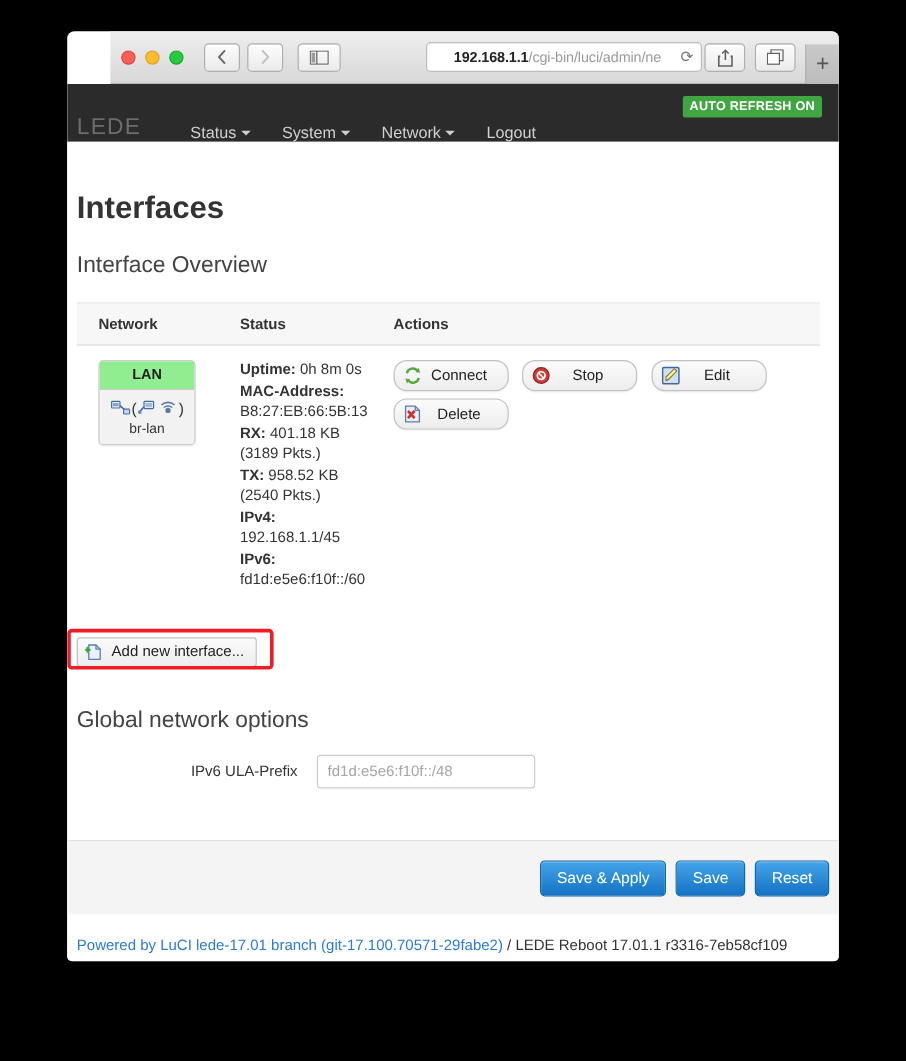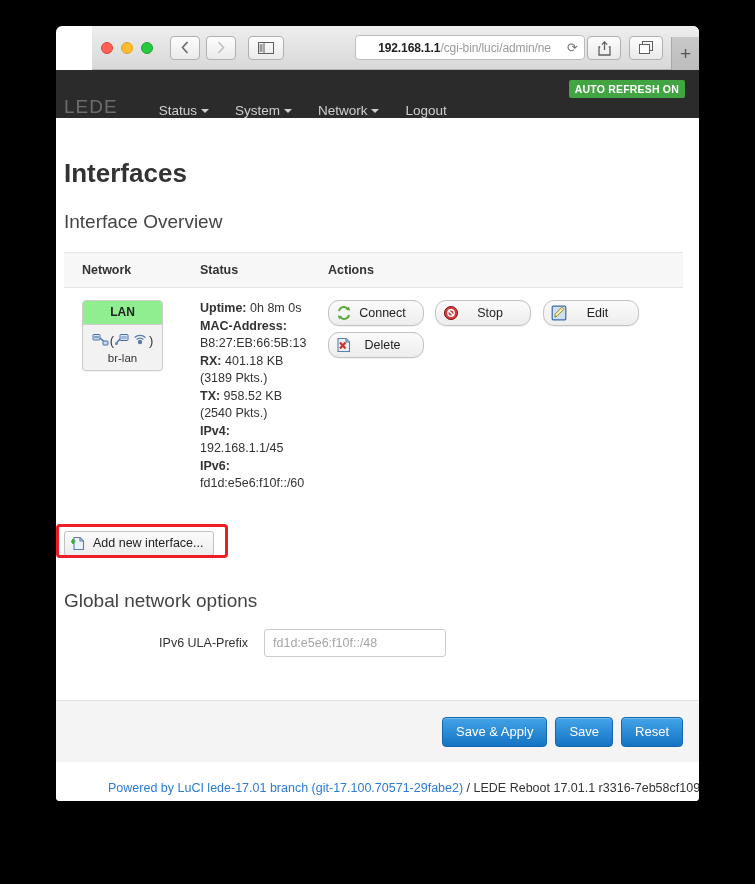--- a/index.html
+++ b/index.html
@@ -289,21 +289,21 @@
   #ula-input::placeholder { color: #a5a5a5; }
 
   #actionbar {
     position: absolute;
     left: 0; right: 0;
     top: 630px;
     height: 62px;
     background: #f4f4f4;
     border-top: 1px solid #e0e0e0;
     display: flex; align-items: center; justify-content: flex-end;
-    padding-right: 16px;
+    padding-right: 8px;
     gap: 8px;
   }
   .blue-btn {
     height: 30px;
     background: linear-gradient(to bottom, #44a4e8 0%, #1473c4 100%);
     border: 1px solid #1268ad;
     border-radius: 4px;
     color: #fff;
     font-size: 13px;
     padding: 0 13px;
@@ -313,21 +313,21 @@
   }
 
   #footer {
     position: absolute;
     left: 0; right: 0; top: 711px;
     padding: 0 16px 0 8px;
     font-size: 12.5px;
     color: #333;
     white-space: nowrap;
   }
-  #footer a { color: #2b7cd3; text-decoration: none; margin-left: 44px; }
+  #footer a { color: #2b7cd3; text-decoration: none; }
 </style>
 </head>
 <body>
 
 <div id="browser-window">
 
   <div id="toolbar">
     <div class="traffic-lights">
       <div class="tl red"></div>
       <div class="tl yellow"></div>

